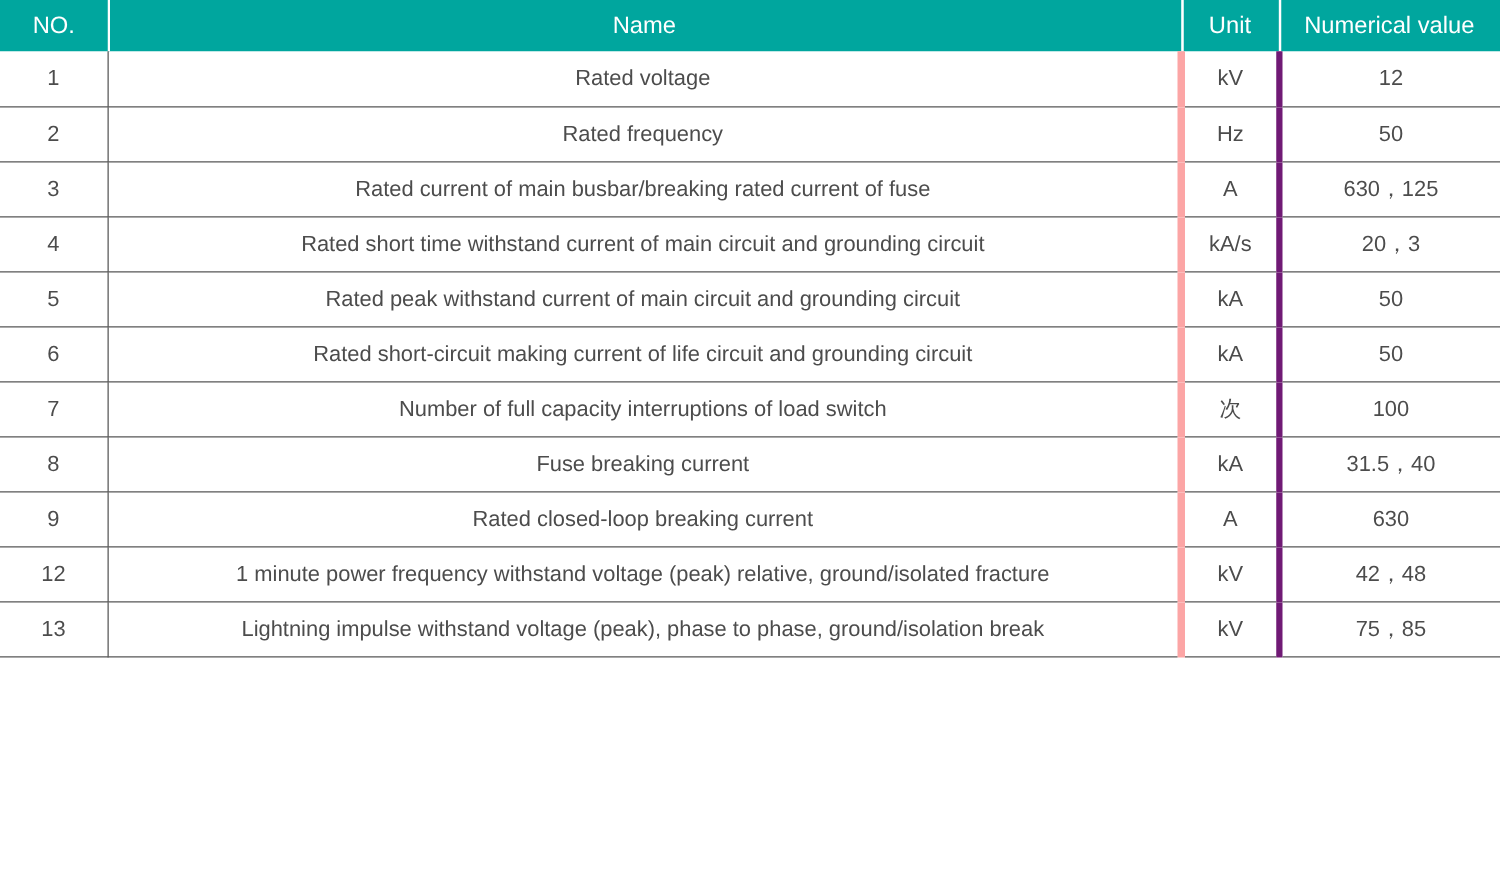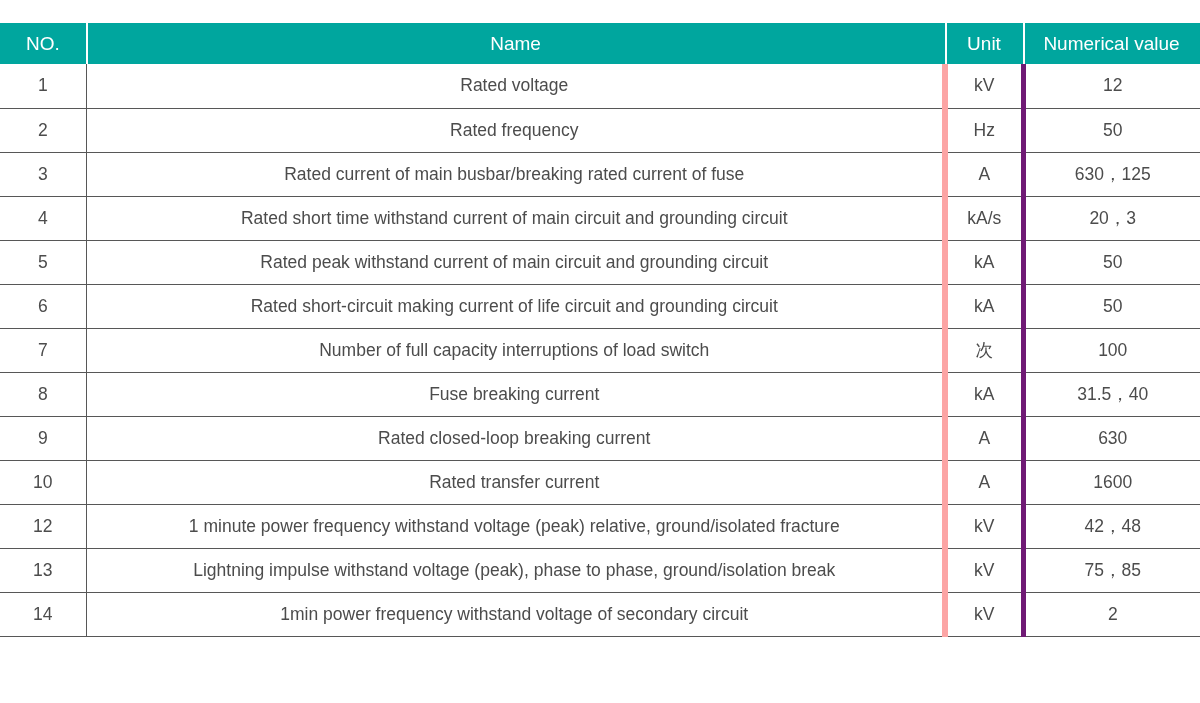--- a/index.html
+++ b/index.html
@@ -11,21 +11,20 @@
     width: 1200px;
     height: 703px;
     font-family: "Liberation Sans", "DejaVu Sans", sans-serif;
     overflow: hidden;
   }
 
   table.spec-table {
     width: 1200px;
     border-collapse: collapse;
     table-layout: fixed;
-    margin-top: 23px;
   }
 
   
   col.col-no   { width: 86px; }
   col.col-name { width: 859px; }
   col.col-unit { width: 78px; }
   col.col-val  { width: 177px; }
 
   
   thead th {
@@ -139,37 +138,25 @@
         <td class="cell-unit">kA</td>
         <td class="cell-val">31.5，40</td>
       </tr>
       <tr>
         <td class="cell-no">9</td>
         <td class="cell-name">Rated closed-loop breaking current</td>
         <td class="cell-unit">A</td>
         <td class="cell-val">630</td>
       </tr>
       <tr>
-        <td class="cell-no">10</td>
-        <td class="cell-name">Rated transfer current</td>
-        <td class="cell-unit">A</td>
-        <td class="cell-val">1600</td>
-      </tr>
-      <tr>
         <td class="cell-no">12</td>
         <td class="cell-name">1 minute power frequency withstand voltage (peak) relative, ground/isolated fracture</td>
         <td class="cell-unit">kV</td>
         <td class="cell-val">42，48</td>
       </tr>
       <tr>
         <td class="cell-no">13</td>
         <td class="cell-name">Lightning impulse withstand voltage (peak), phase to phase, ground/isolation break</td>
         <td class="cell-unit">kV</td>
         <td class="cell-val">75，85</td>
       </tr>
-      <tr>
-        <td class="cell-no">14</td>
-        <td class="cell-name">1min power frequency withstand voltage of secondary circuit</td>
-        <td class="cell-unit">kV</td>
-        <td class="cell-val">2</td>
-      </tr>
     </tbody>
 </table>
 
 </body></html>

